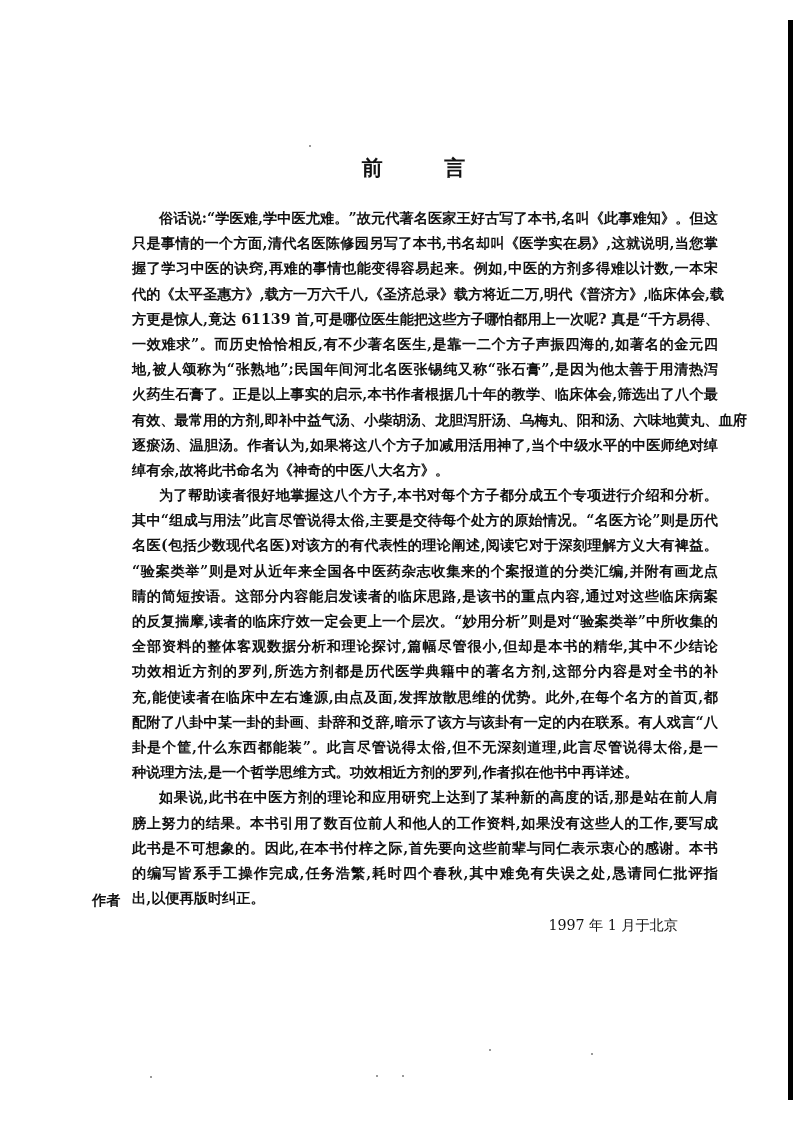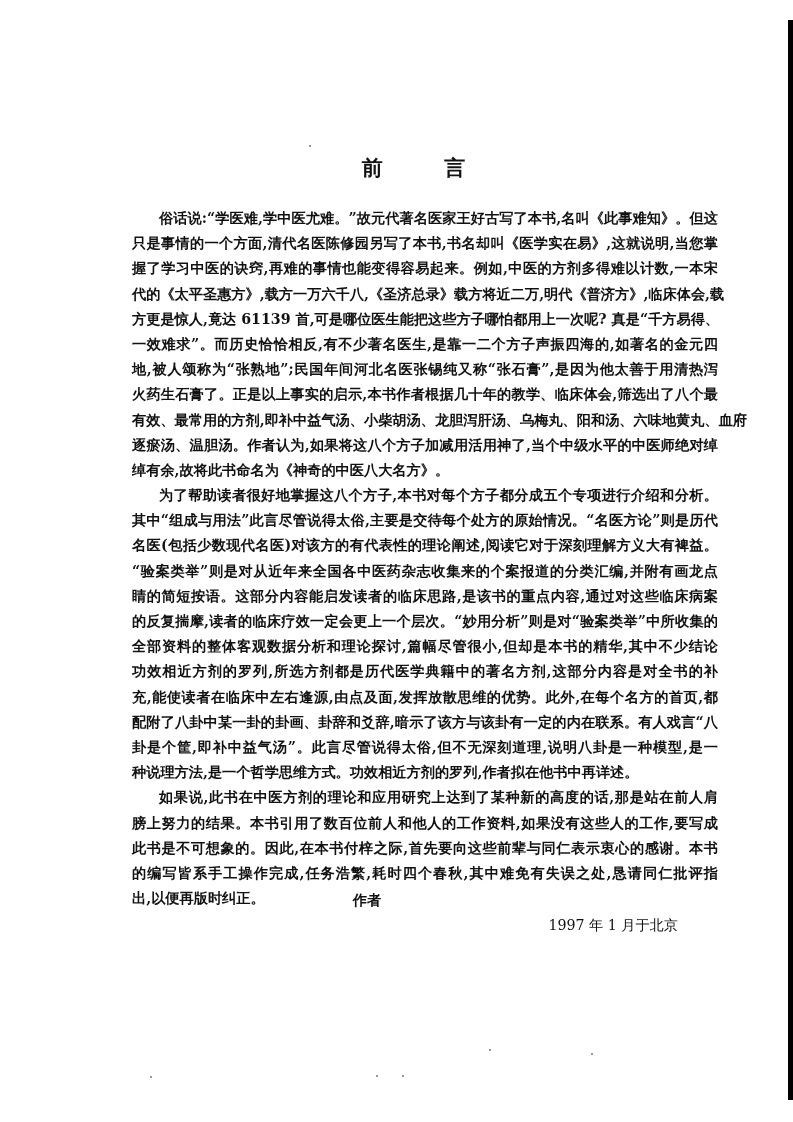--- a/index.html
+++ b/index.html
@@ -8,21 +8,21 @@
   .right-bar { position: absolute; left: 788px; top: 20px; width: 5px; height: 1080px; background: #000; }
   .title { position: absolute; top: 154px; left: 0; width: 793px; text-align: center;
            font-size: 21px; font-weight: bold; letter-spacing: 0; margin-left: 17px; }
   .title span { display: inline-block; margin: 0 27px; }
   .body-text { position: absolute; top: 206px; left: 104px; width: 586px; margin-left: 28px; }
   .line { height: 25.2px; line-height: 25.2px; font-size: 14.2px; white-space: nowrap;
           text-align: justify; text-align-last: justify; font-weight: 600; }
   .line.indent { padding-left: 27px; }
   .line.last { text-align-last: left; }
   .signature { position: absolute; left: 92px; width: 586px; font-size: 14.2px; font-weight: 400; }
-  .sig-author { top: 891px; text-align: center; padding-right: 36px; box-sizing: border-box; font-weight: bold; }
+  .sig-author { top: 891px; text-align: left; padding-right: 36px; box-sizing: border-box; font-weight: bold; }
   .sig-date { top: 916px; text-align: right; padding-right: 0; box-sizing: border-box; }
   .speck { position: absolute; width: 2px; height: 2px; background: #999; }
 </style>
 </head>
 <body>
 
 <div class="right-bar"></div>
 
 <div class="title">
   <span>前</span>
@@ -47,21 +47,21 @@
       <div class="line indent">为了帮助读者很好地掌握这八个方子,本书对每个方子都分成五个专项进行介绍和分析。</div>
       <div class="line">其中“组成与用法”此言尽管说得太俗,主要是交待每个处方的原始情况。“名医方论”则是历代</div>
       <div class="line">名医(包括少数现代名医)对该方的有代表性的理论阐述,阅读它对于深刻理解方义大有裨益。</div>
       <div class="line">“验案类举”则是对从近年来全国各中医药杂志收集来的个案报道的分类汇编,并附有画龙点</div>
       <div class="line">睛的简短按语。这部分内容能启发读者的临床思路,是该书的重点内容,通过对这些临床病案</div>
       <div class="line">的反复揣摩,读者的临床疗效一定会更上一个层次。“妙用分析”则是对“验案类举”中所收集的</div>
       <div class="line">全部资料的整体客观数据分析和理论探讨,篇幅尽管很小,但却是本书的精华,其中不少结论</div>
       <div class="line">功效相近方剂的罗列,所选方剂都是历代医学典籍中的著名方剂,这部分内容是对全书的补</div>
       <div class="line">充,能使读者在临床中左右逢源,由点及面,发挥放散思维的优势。此外,在每个名方的首页,都</div>
       <div class="line">配附了八卦中某一卦的卦画、卦辞和爻辞,暗示了该方与该卦有一定的内在联系。有人戏言“八</div>
-      <div class="line">卦是个筐,即补中益气汤”。此言尽管说得太俗,但不无深刻道理,说明八卦是一种模型,是一</div>
+      <div class="line">卦是个筐,什么东西都能装”。此言尽管说得太俗,但不无深刻道理,此言尽管说得太俗,是一</div>
       <div class="line last">种说理方法,是一个哲学思维方式。功效相近方剂的罗列,作者拟在他书中再详述。</div>
     </div>
     <div>
       <div class="line indent">如果说,此书在中医方剂的理论和应用研究上达到了某种新的高度的话,那是站在前人肩</div>
       <div class="line">膀上努力的结果。本书引用了数百位前人和他人的工作资料,如果没有这些人的工作,要写成</div>
       <div class="line">此书是不可想象的。因此,在本书付梓之际,首先要向这些前辈与同仁表示衷心的感谢。本书</div>
       <div class="line">的编写皆系手工操作完成,任务浩繁,耗时四个春秋,其中难免有失误之处,恳请同仁批评指</div>
       <div class="line last">出,以便再版时纠正。</div>
     </div>
   </div>

